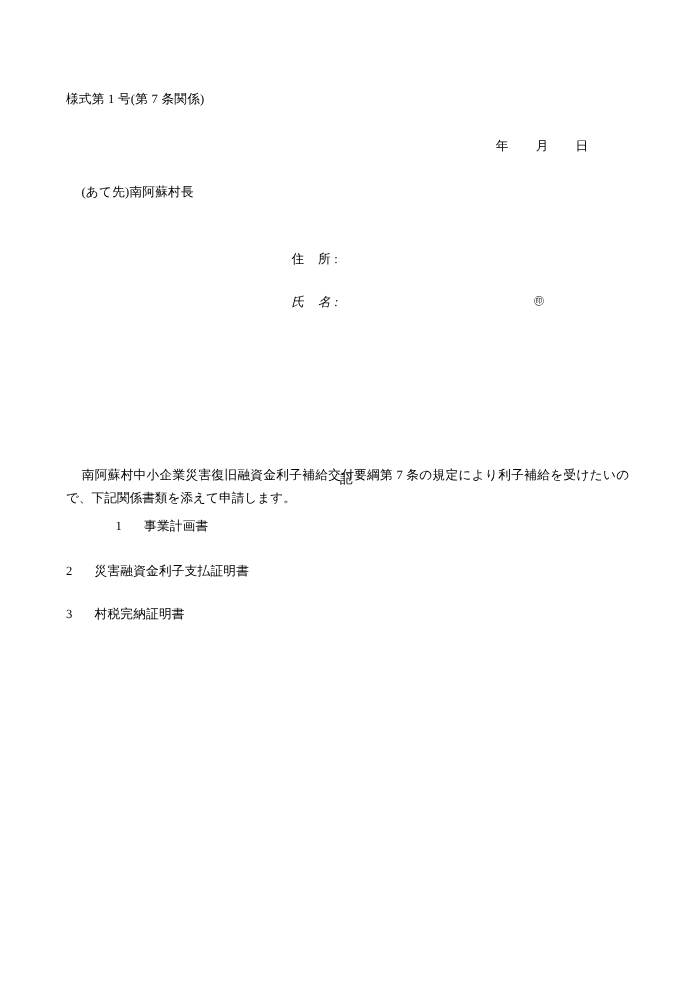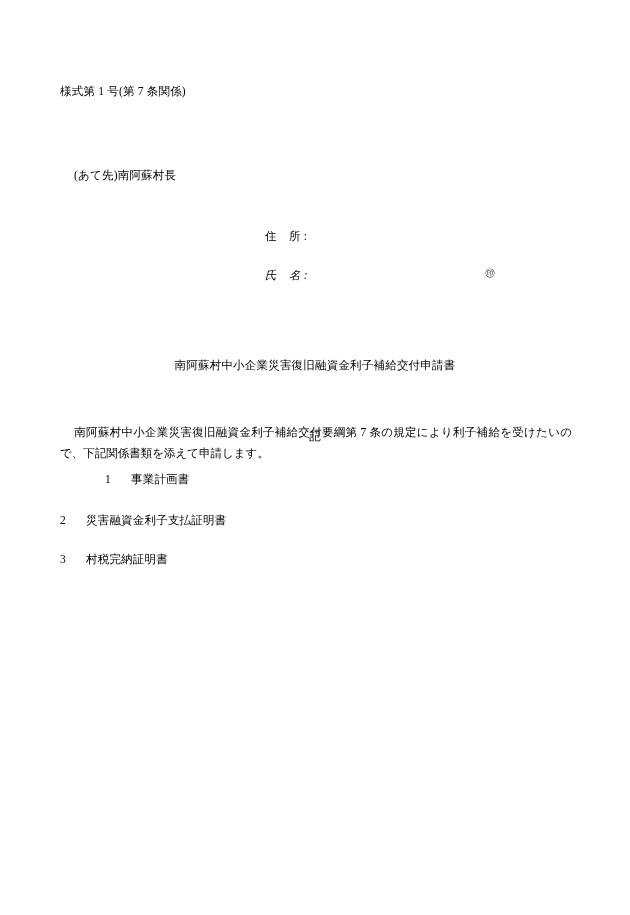--- a/index.html
+++ b/index.html
@@ -101,30 +101,30 @@
   .item-3 { top: 551px; }
   .item .num { display: inline-block; width: 26px; }
 </style>
 </head>
 <body>
 
 <div class="page">
 
   <div class="line form-no">様式第 1 号(第 7 条関係)</div>
 
+  <div class="line date-line">年        月        日</div>
 
   <div class="line addressee">(あて先)南阿蘇村長</div>
 
   <div class="line field-row field-address">住    所 :</div>
 
   <div class="line field-row field-name">氏    名 :</div>
 
   <div class="seal">㊞</div>
 
-  <div class="line doc-title">南阿蘇村中小企業災害復旧融資金利子補給交付申請書</div>
 
   <div class="body-para"><span class="indent"></span><span>南阿蘇村中小企業災害復旧融資金利子補給交付要綱第 7 条の規定により利子補給を受けたいので、下記関係書類を添えて申請します。</span></div>
 
   <div class="line ki">記</div>
 
   <div class="line item item-1"><span class="num">1</span><span>事業計画書</span></div>
 
   <div class="line item item-2"><span class="num">2</span><span>災害融資金利子支払証明書</span></div>
 
   <div class="line item item-3"><span class="num">3</span><span>村税完納証明書</span></div>

